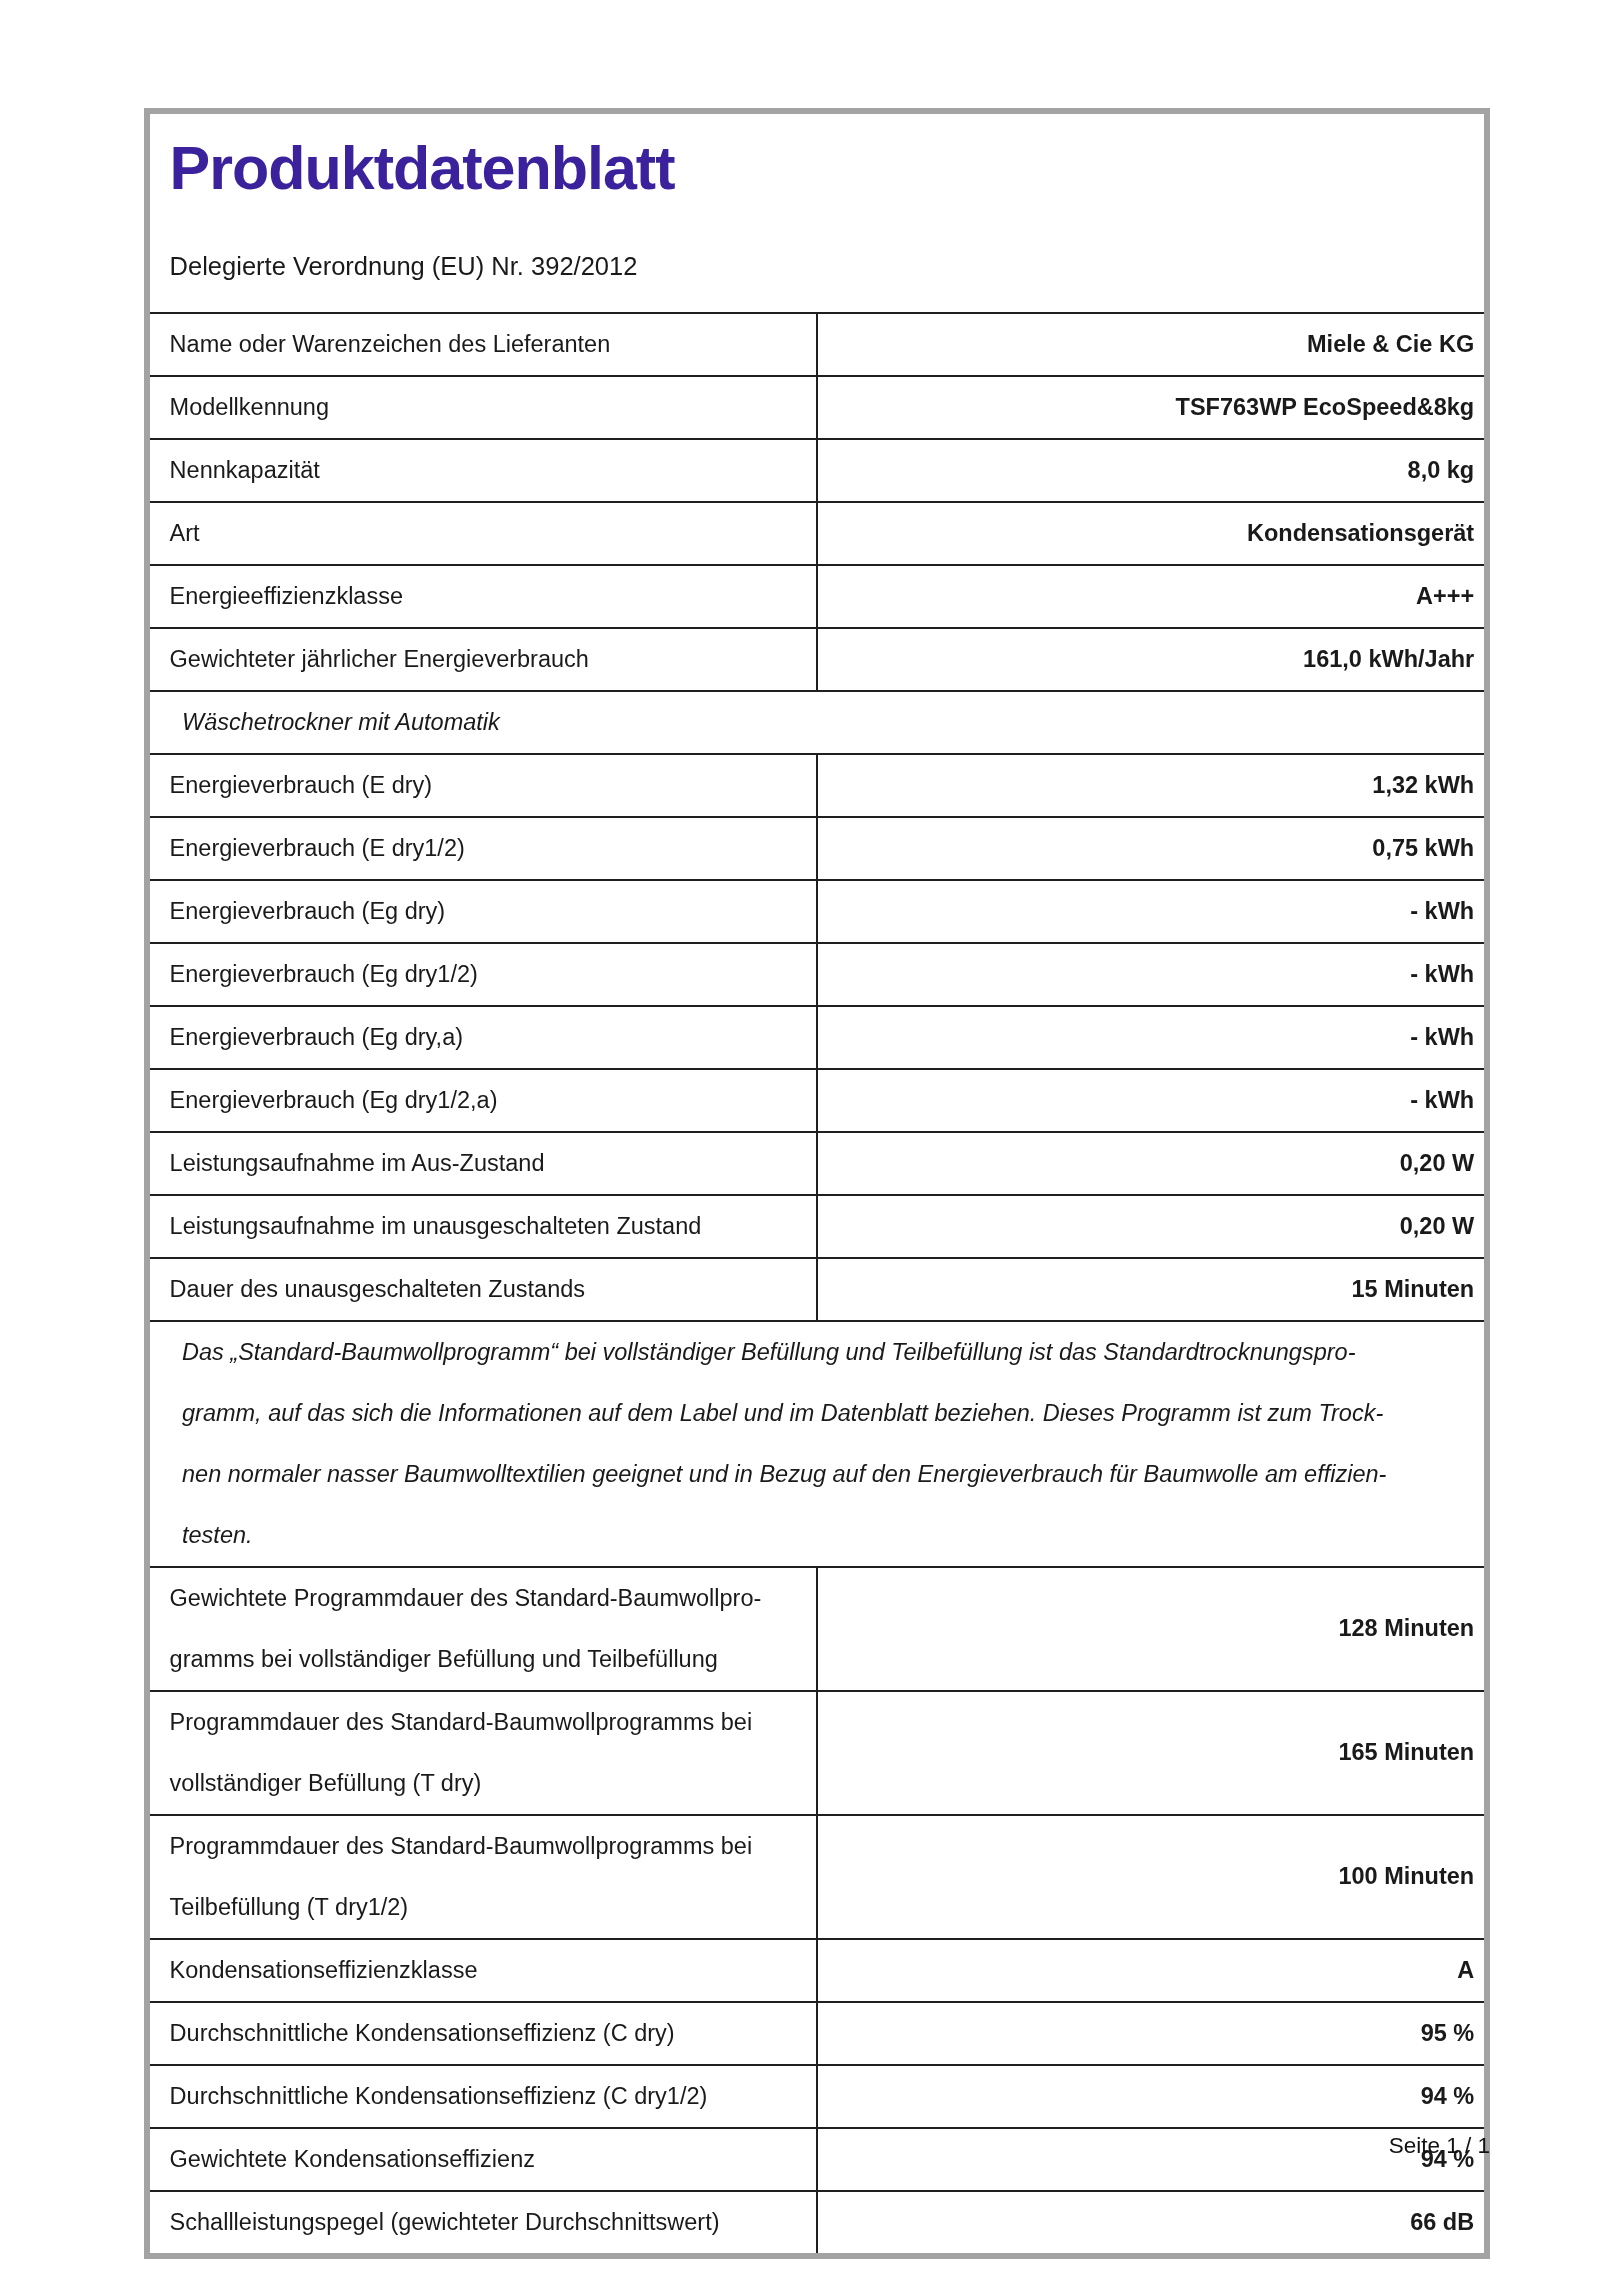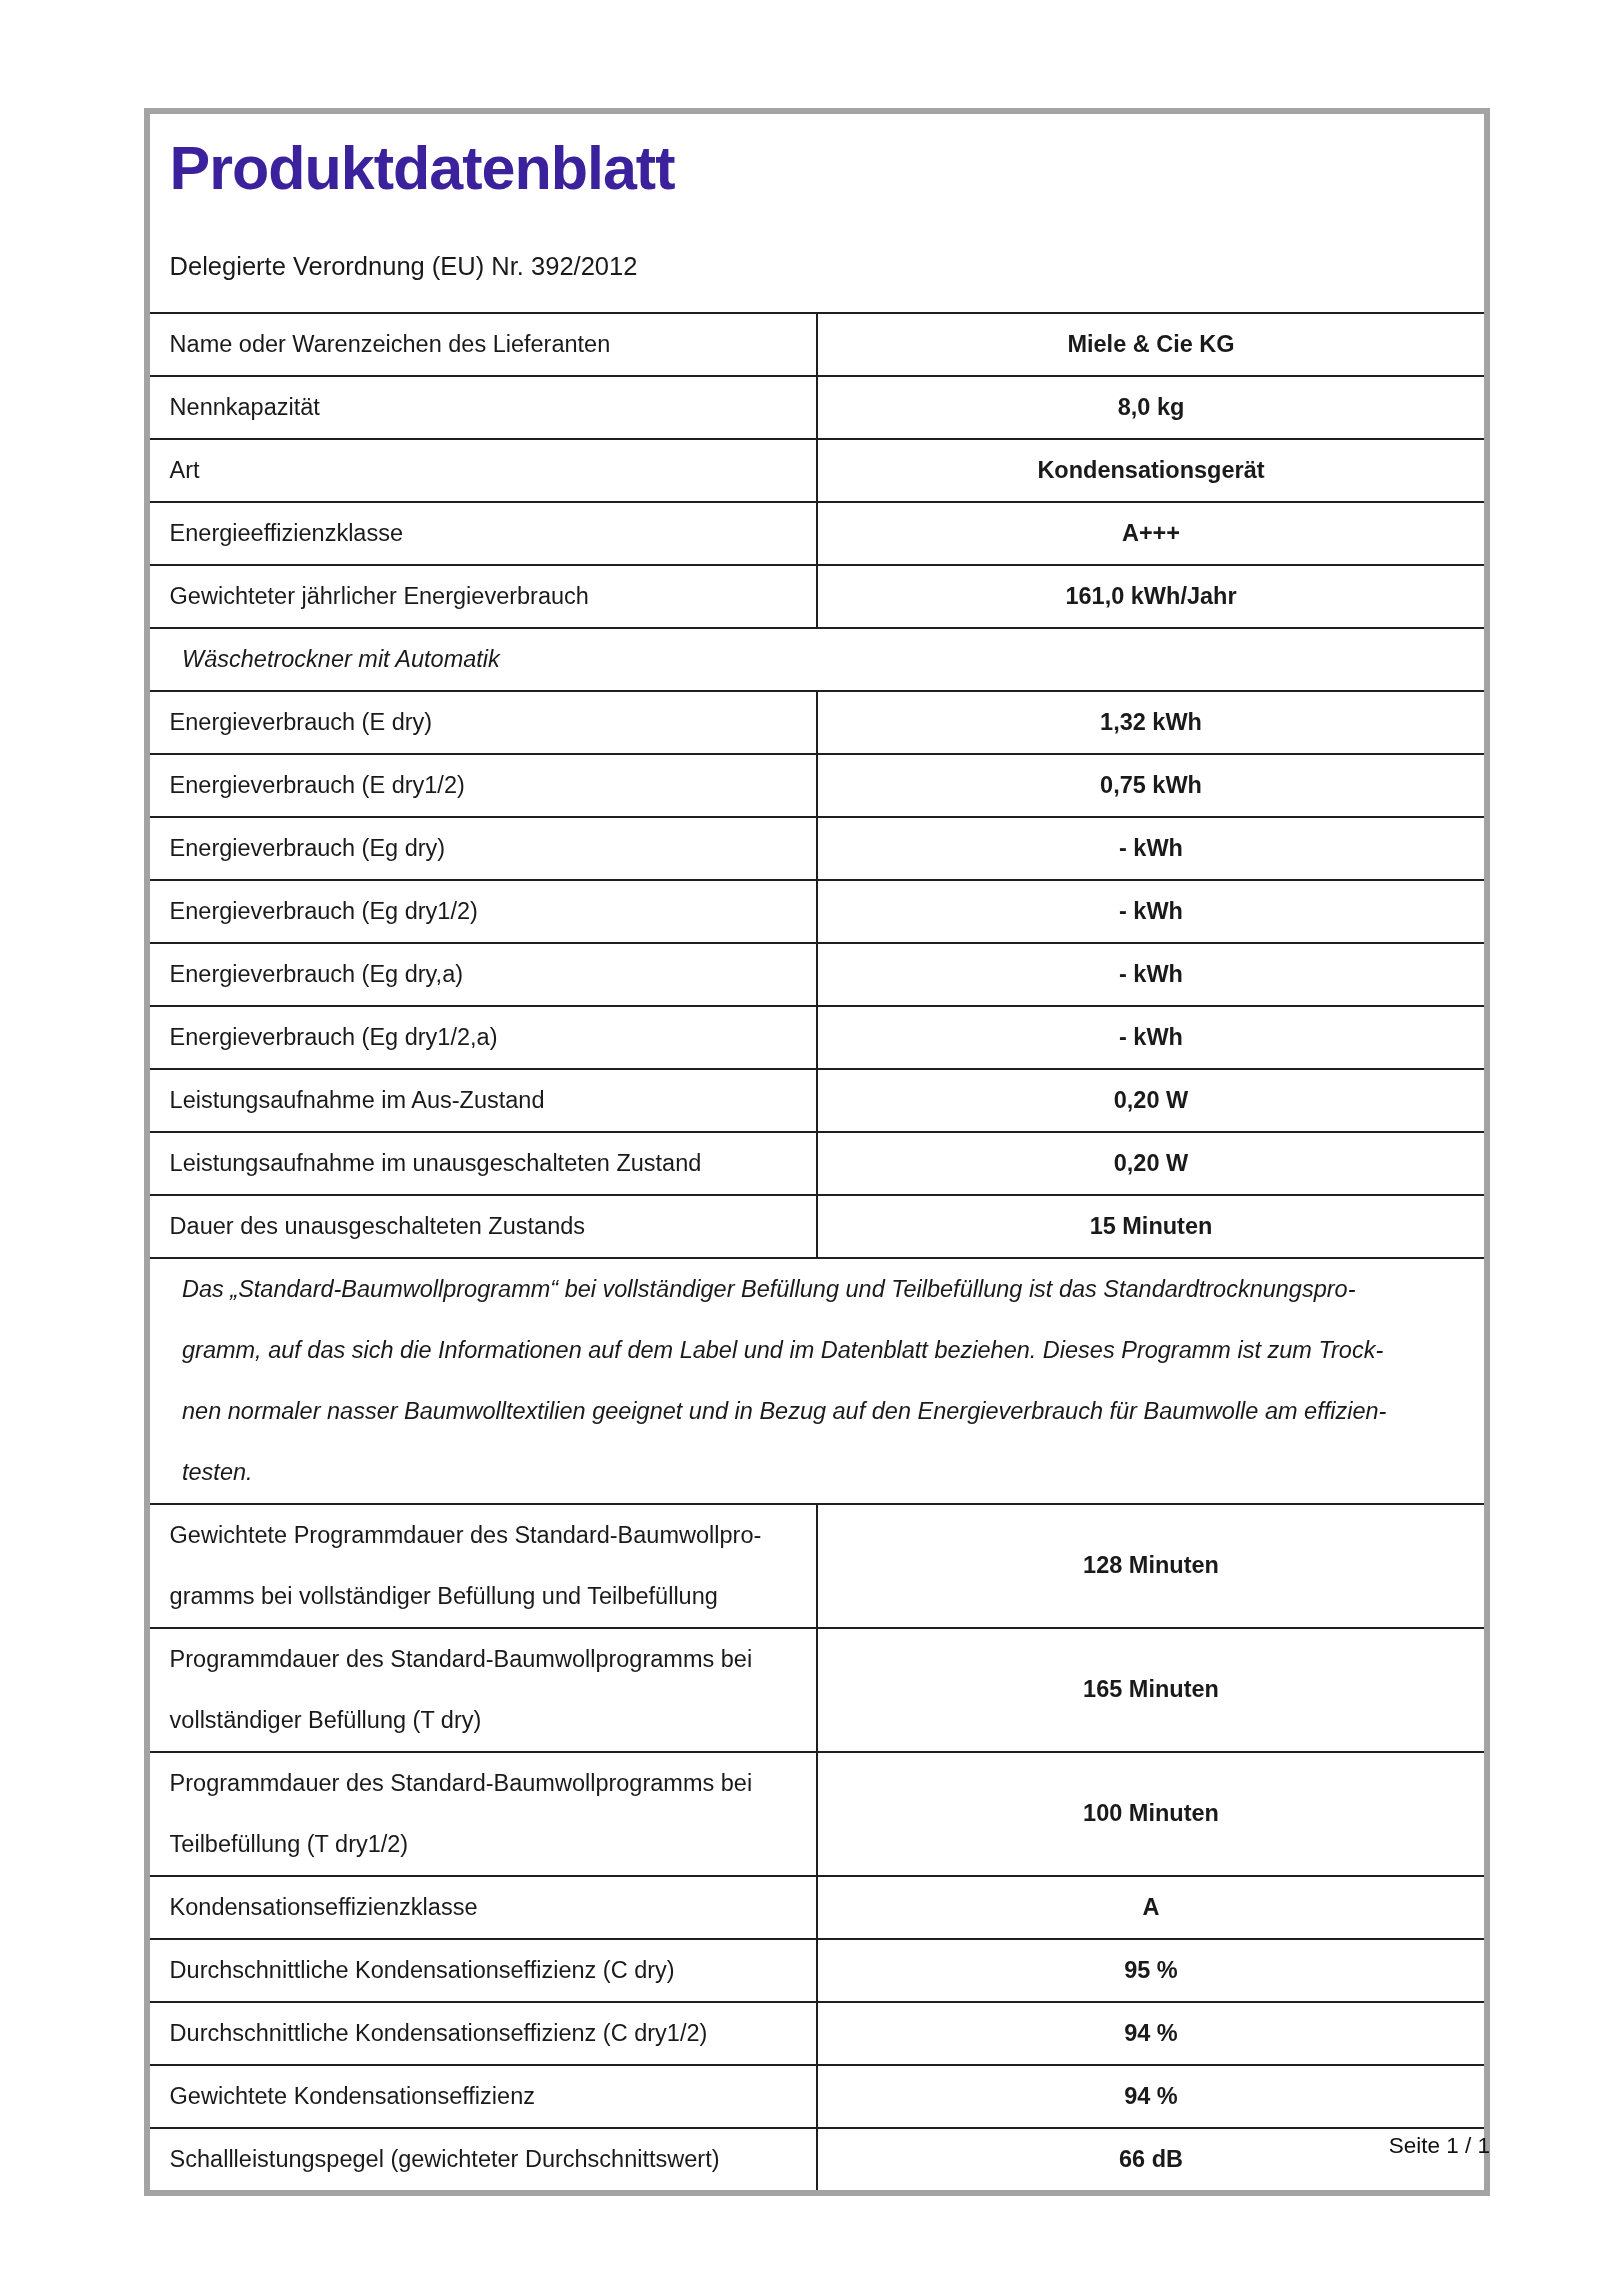--- a/index.html
+++ b/index.html
@@ -48,21 +48,21 @@
     vertical-align: middle;
     overflow: hidden;
   }
   table.spec td.label {
     padding: 0 19.6px;
     text-align: left;
     white-space: pre-line;
   }
   table.spec td.value {
     font-weight: 700;
-    text-align: center;
+    text-align: right;
     padding: 0 9.8px;
   }
   table.spec td.full,
   table.spec td.para {
     padding: 0 32px;
     white-space: pre-line;
     font-style: italic;
   }
   table.spec tr td:first-child { border-left: none; }
   table.spec tr td:last-child  { border-right: none; }
@@ -89,20 +89,24 @@
       <colgroup>
         <col style="width:50%">
         <col style="width:50%">
       </colgroup>
       <tbody>
           <tr>
             <td class="label">Name oder Warenzeichen des Lieferanten</td>
             <td class="value">Miele &amp; Cie KG</td>
           </tr>
           <tr>
+            <td class="label">Modellkennung</td>
+            <td class="value">TSF763WP EcoSpeed&amp;8kg</td>
+          </tr>
+          <tr>
             <td class="label">Nennkapazität</td>
             <td class="value">8,0 kg</td>
           </tr>
           <tr>
             <td class="label">Art</td>
             <td class="value">Kondensationsgerät</td>
           </tr>
           <tr>
             <td class="label">Energieeffizienzklasse</td>
             <td class="value">A+++</td>

